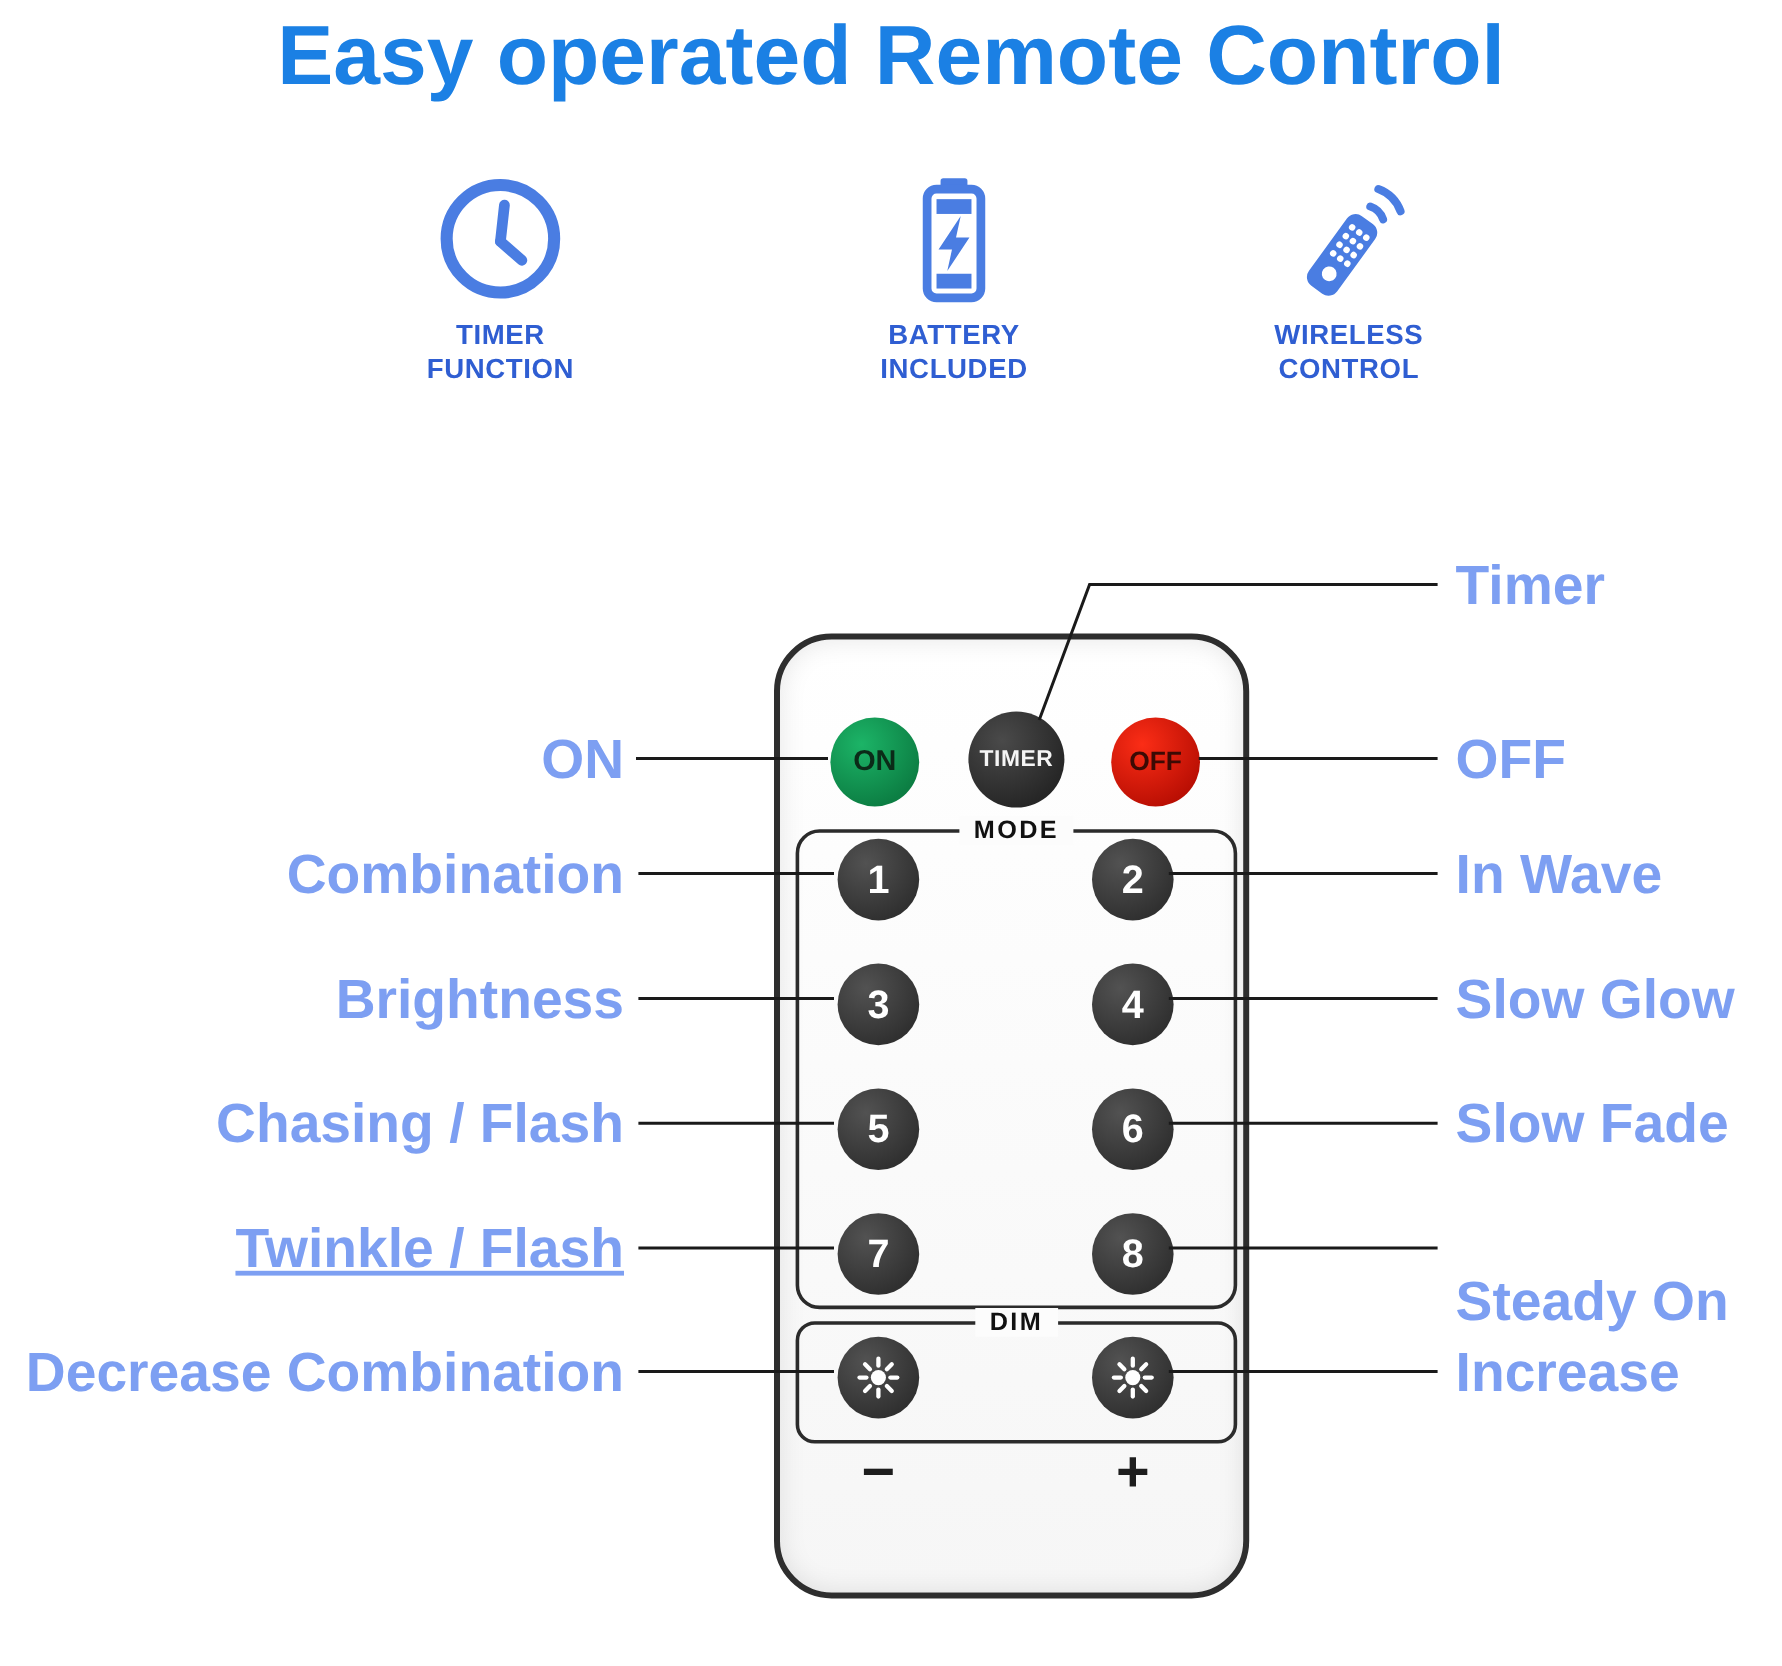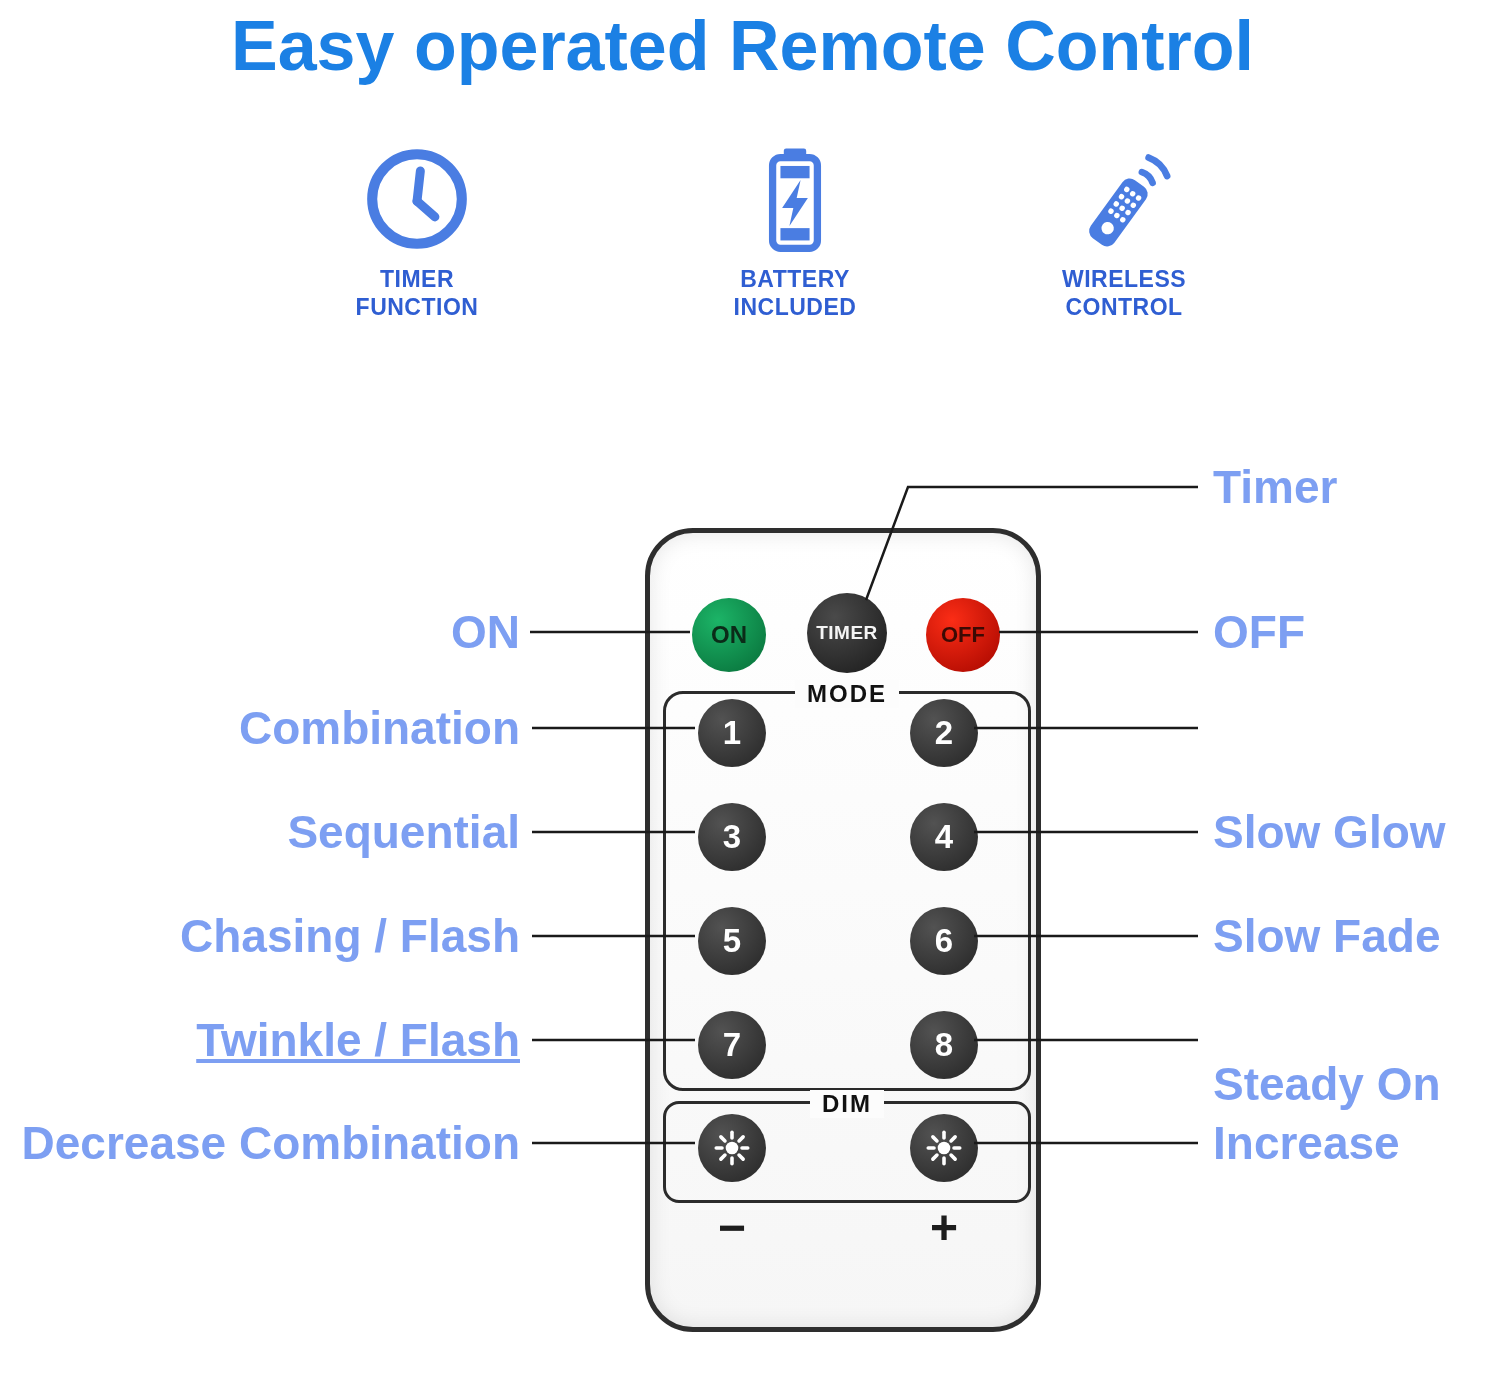--- a/index.html
+++ b/index.html
@@ -45,21 +45,21 @@
     color:#3c0a04;font-weight:700;font-size:22px;}
 
   .section-box{
     position:absolute;left:13px;width:368px;
     border:3px solid #2b2b2b;border-radius:20px;background:transparent;
   }
   .mode-box{top:158px;height:400px;}
   .dim-box{top:568px;height:102px;border-radius:16px;}
   .section-label{
     position:absolute;top:-14px;left:50%;transform:translateX(-50%);
-    background:#fcfcfc;padding:0 12px;font-size:24px;font-weight:700;color:#111;letter-spacing:2px;
+    background:#fcfcfc;padding:0 12px;font-size:21px;font-weight:700;color:#111;letter-spacing:2px;
   }
   .mode-btn{width:68px;height:68px;
     background:radial-gradient(circle at 35% 30%, #525252, #303030 75%);
     color:#fff;font-weight:700;font-size:33px;}
   .dim-btn{width:68px;height:68px;
     background:radial-gradient(circle at 35% 30%, #525252, #303030 75%);}
   .pm{position:absolute;font-size:48px;font-weight:700;color:#1d1d1d;transform:translate(-50%,-50%);}
 
   
   .anno{position:absolute;font-weight:700;font-size:46px;color:var(--anno-blue);transform:translateY(-50%);white-space:nowrap;}
@@ -208,21 +208,22 @@
       <line x1="974" y1="1040" x2="1198" y2="1040"></line>
       <line x1="532" y1="1143" x2="695" y2="1143"></line>
       <line x1="974" y1="1143" x2="1198" y2="1143"></line>
     </g>
   </svg>
 
   <div class="anno anno-right" style="top:487px;">Timer</div>
   <div class="anno anno-left" style="top:632px;">ON</div>
   <div class="anno anno-right" style="top:632px;">OFF</div>
   <div class="anno anno-left" style="top:728px;">Combination</div>
-  <div class="anno anno-left" style="top:832px;">Sequential</div>
+  <div class="anno anno-right" style="top:728px;">In Wave</div>
+  <div class="anno anno-left" style="top:832px;">Brightness</div>
   <div class="anno anno-right" style="top:832px;">Slow Glow</div>
   <div class="anno anno-left" style="top:936px;text-align:right;">Chasing / Flash</div>
   <div class="anno anno-right" style="top:936px;">Slow Fade</div>
   <div class="anno anno-left" style="top:1040px;text-decoration:underline;">Twinkle / Flash</div>
   <div class="anno anno-right" style="top:1040px;margin-top:44px;">Steady On</div>
   <div class="anno anno-left" style="top:1143px;">Decrease Combination</div>
   <div class="anno anno-right" style="top:1143px;">Increase</div>
 
 </div>
 

